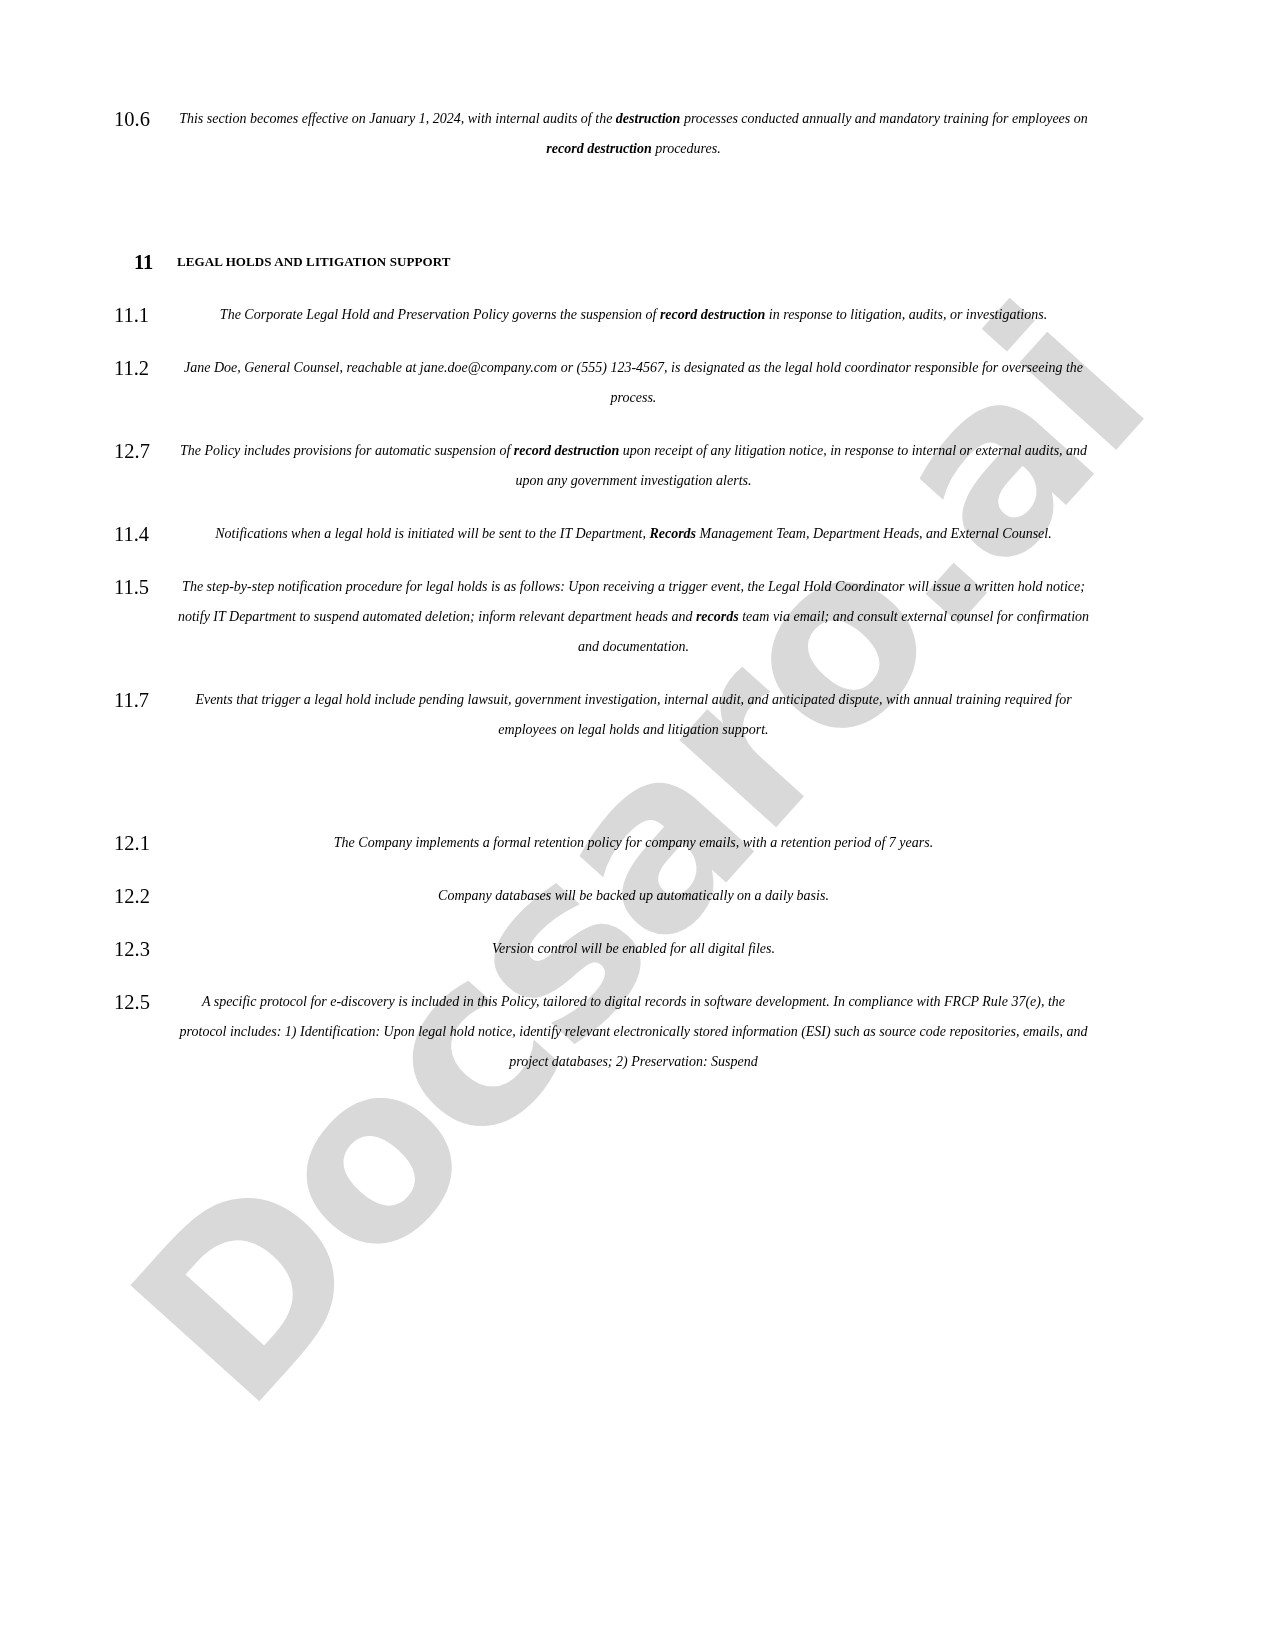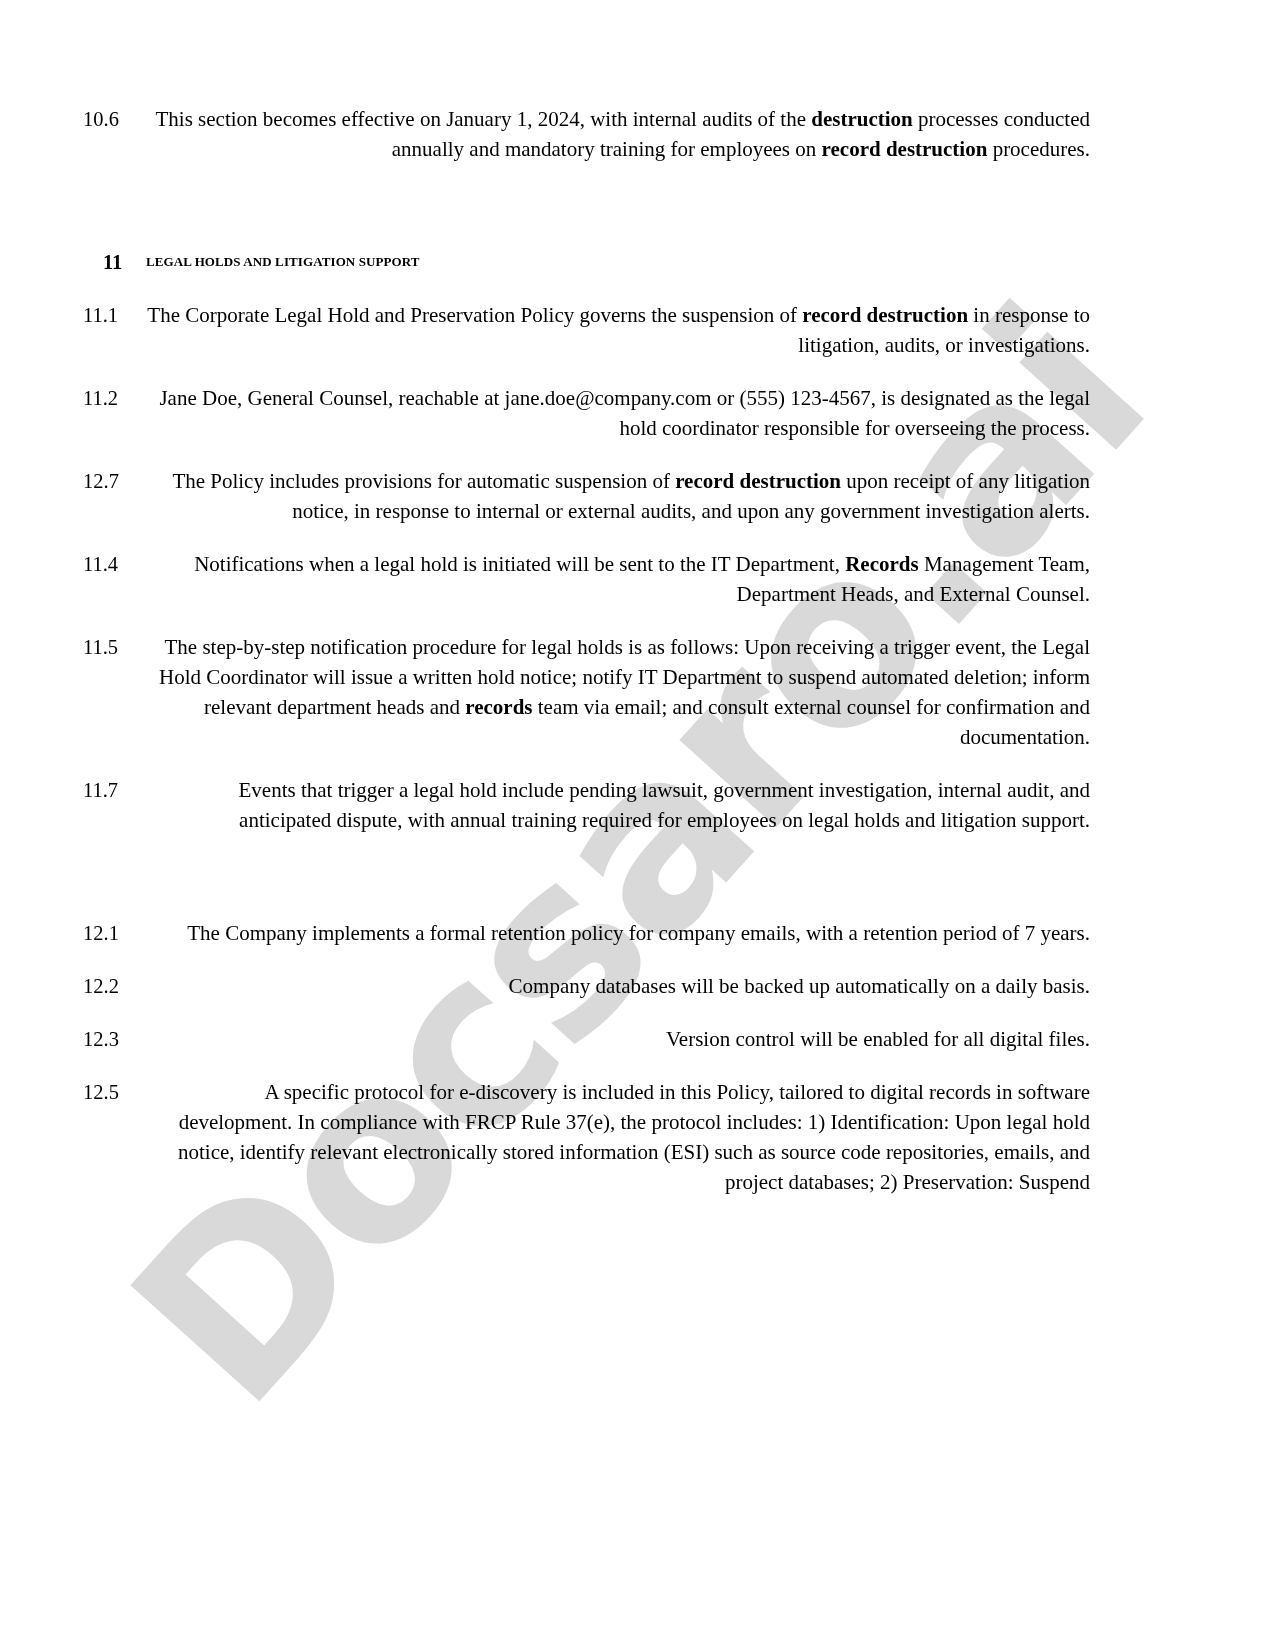--- a/index.html
+++ b/index.html
@@ -42,41 +42,42 @@
     user-select: none;
     line-height: 1;
   }
 
   
   .content {
     position: absolute;
     left: 0;
     top: 0;
     width: 1275px;
-    padding: 104px 185px 0 83px;
+    padding: 104px 185px 0 114px;
     box-sizing: border-box;
     z-index: 2;
   }
 
   .clause {
     display: flex;
     align-items: flex-start;
     margin: 0 0 23px 0;
   }
   .clause-num {
     flex: 0 0 63px;
     font-size: 20.5px;
     line-height: 30px;
     white-space: nowrap;
   }
   .clause-body {
     flex: 1 1 auto;
-    font-size: 21px;
+    font-size: 14px;
     line-height: 30px;
-    text-align: right;
+    text-align: center;
+    font-style: italic;
   }
   .clause-body b { font-weight: 700; }
 
   .heading {
     display: flex;
     align-items: center;
     margin: 0 0 23px 0;
     padding-left: 20px;
   }
   .heading-num {

